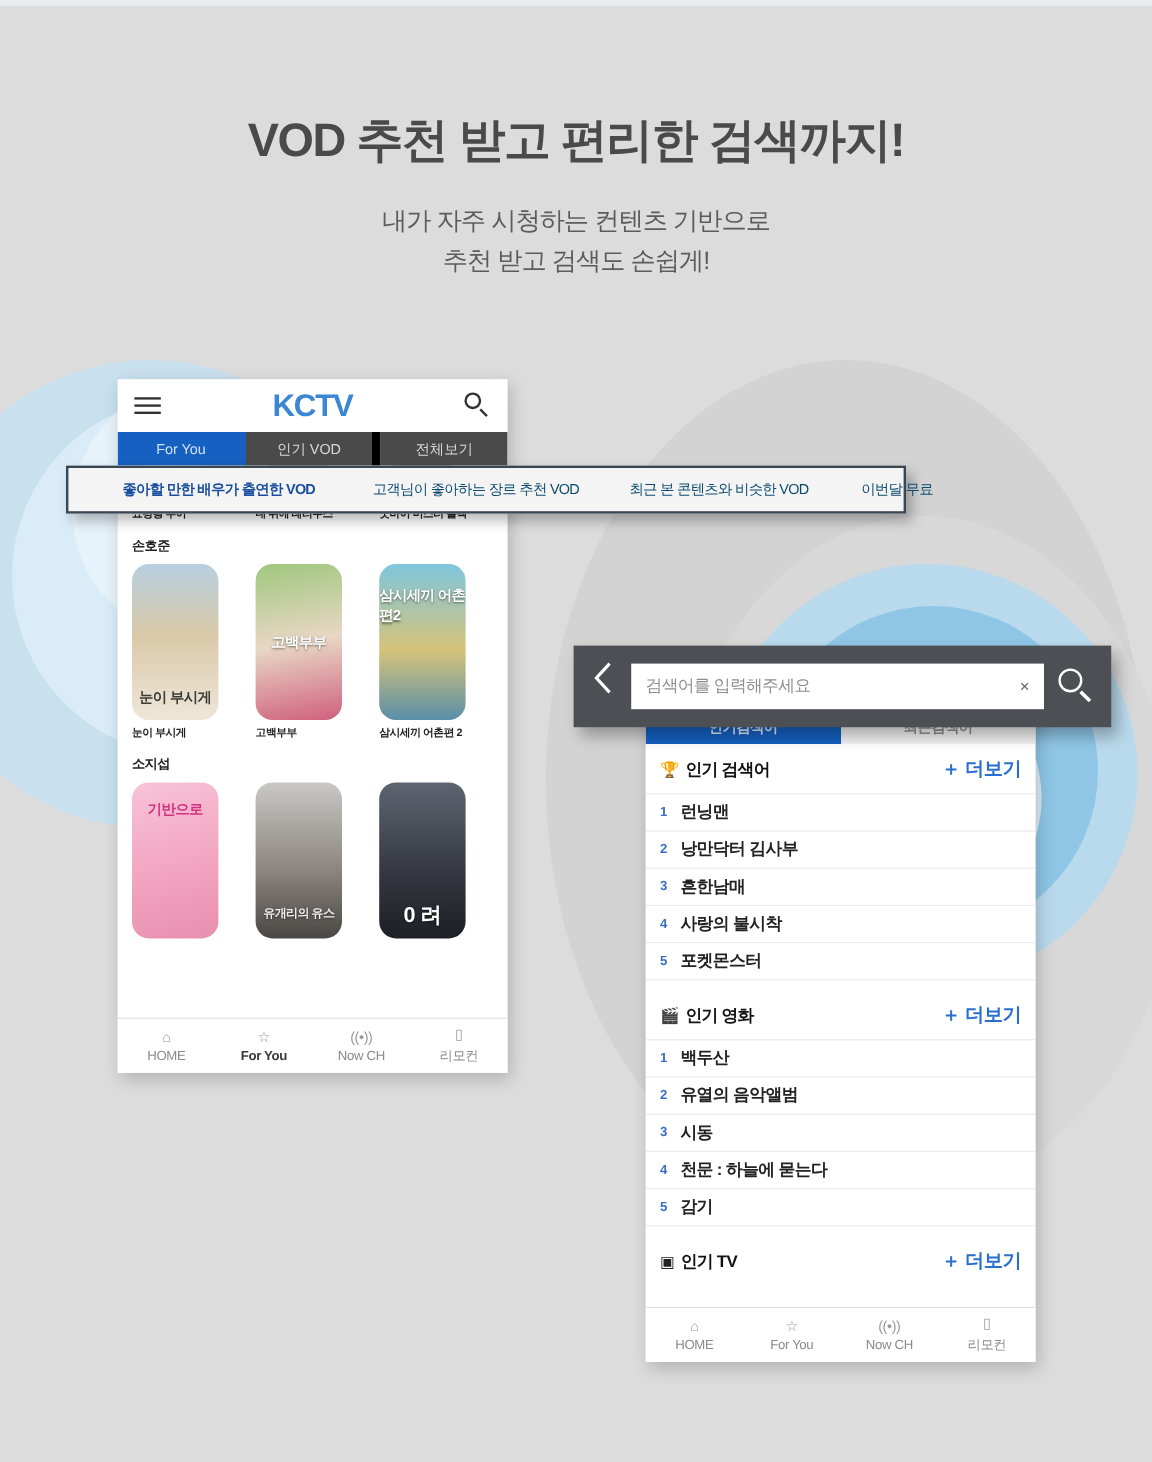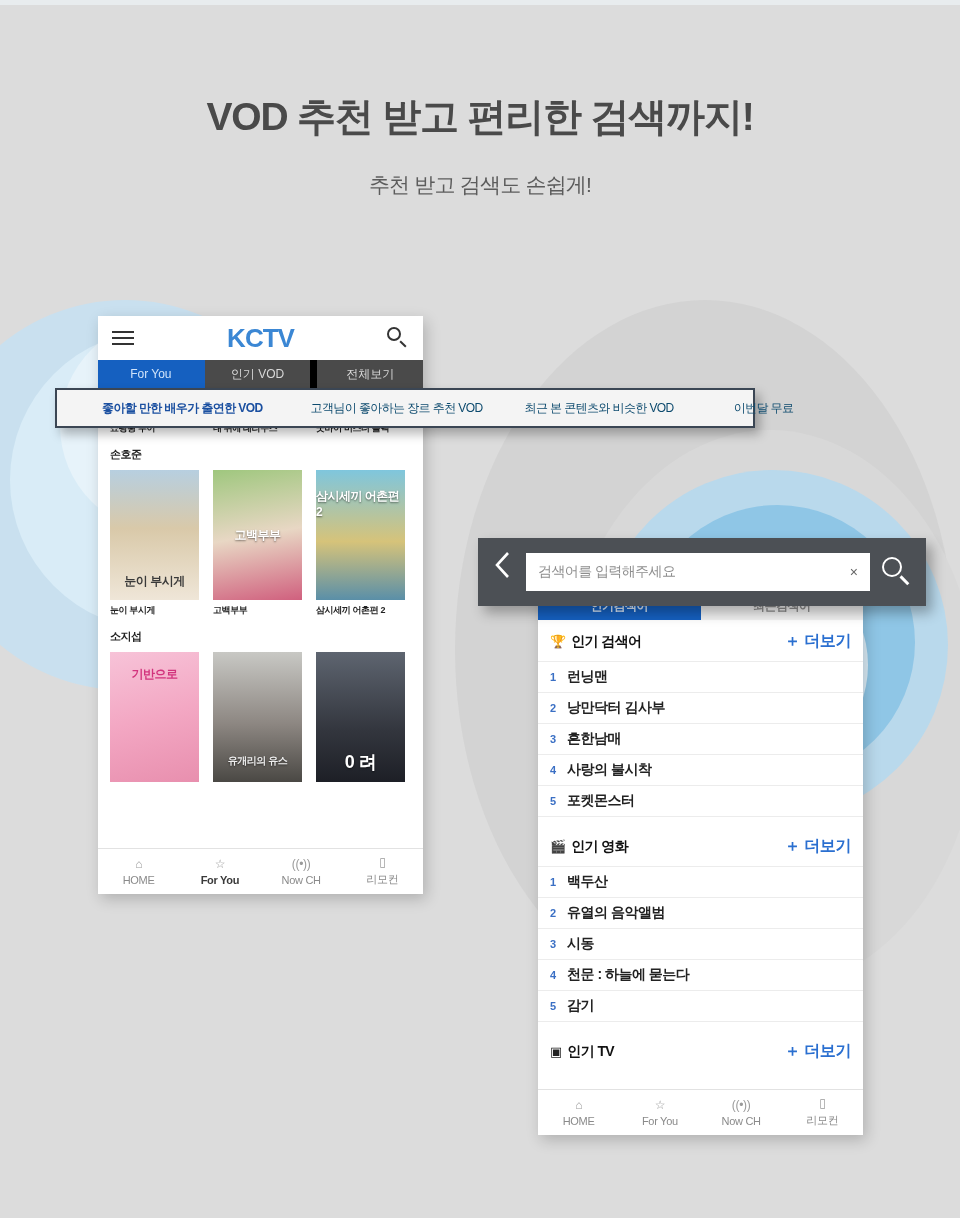--- a/index.html
+++ b/index.html
@@ -59,21 +59,21 @@
   .ph-tabs{ display:flex; height:28px; }
   .ph-tab{ flex:1; display:flex; align-items:center; justify-content:center;
            font-size:12px; color:#d8d8d8; background:#4a4a4a; border-right:7px solid #000000; }
   .ph-tab.active{ background:#1560c0; color:#cfe3fa; border-right:1px solid #1560c0;}
   .ph-tab:last-child{ border-right:none; }
 
   
   .ph-body{ position:relative; height:506px; background:transparent; }
   .row-titles{ display:flex; gap:9px; padding:0 12px; }
   .cell{ width:94px; }
-  .poster{ width:89px; background:#cfcfcf; position:relative; overflow:hidden; }
+  .poster{ width:72px; background:#cfcfcf; position:relative; overflow:hidden;border-radius:14px; }
   .poster.h-sm{ height:30px; }
   .poster.h-lg{ height:130px; }
   .cap{ font-size:9px; color:#222; font-weight:bold; margin-top:4px; letter-spacing:-.4px;
         white-space:nowrap; overflow:hidden; }
   .sec-title{ font-size:11px; font-weight:bold; color:#222; padding:12px 12px 8px 12px; letter-spacing:-.5px;}
 
   
   .p-a{ background:linear-gradient(160deg,#cfe3f2 0%,#a9c9e6 45%,#dfe9f5 100%); }
   .p-b{ background:linear-gradient(170deg,#2a2a2a 0%,#5b5047 60%,#cfc3b6 100%); }
   .p-c{ background:#101010; }
@@ -144,20 +144,21 @@
   <div class="blue-c bc-l1"></div>
   <div class="blue-c bc-l2"></div>
   <div class="blue-c bc-l3"></div>
   <div class="blue-c bc-r1"></div>
   <div class="blue-c bc-r2"></div>
   <div class="blue-c bc-r3"></div>
 </div>
 
 <div class="headline">VOD 추천 받고 편리한 검색까지!</div>
 <div class="sub">
+  <div>내가 자주 시청하는 컨텐츠 기반으로</div>
   <div>추천 받고 검색도 손쉽게!</div>
 </div>
 
 <div class="phone phone-l">
   <div class="ph-header">
     <div class="hamburger">
         <span></span>
         <span></span>
         <span></span>
       </div>
@@ -252,21 +253,21 @@
       <span class="nav-ico">▯</span>
       <span>리모컨</span>
     </div>
   </div>
 </div>
 
 <div class="callout">
   <div class="co-item sel" style="margin-left:45px">좋아할 만한 배우가 출연한 VOD</div>
   <div class="co-item" style="margin-left:48px">고객님이 좋아하는 장르 추천 VOD</div>
   <div class="co-item" style="margin-left:42px">최근 본 콘텐츠와 비슷한 VOD</div>
-  <div class="co-item" style="margin-left:60px">이번달 무료</div>
+  <div class="co-item" style="margin-left:44px">이번달 무료</div>
 </div>
 
 <div class="phone phone-r">
   <div class="rp-tabs" style="margin-top:32px">
     <div class="rp-tab active">인기검색어</div>
     <div class="rp-tab">최근검색어</div>
   </div>
 
   <div class="sec-head">
     <span class="ic">🏆</span>

